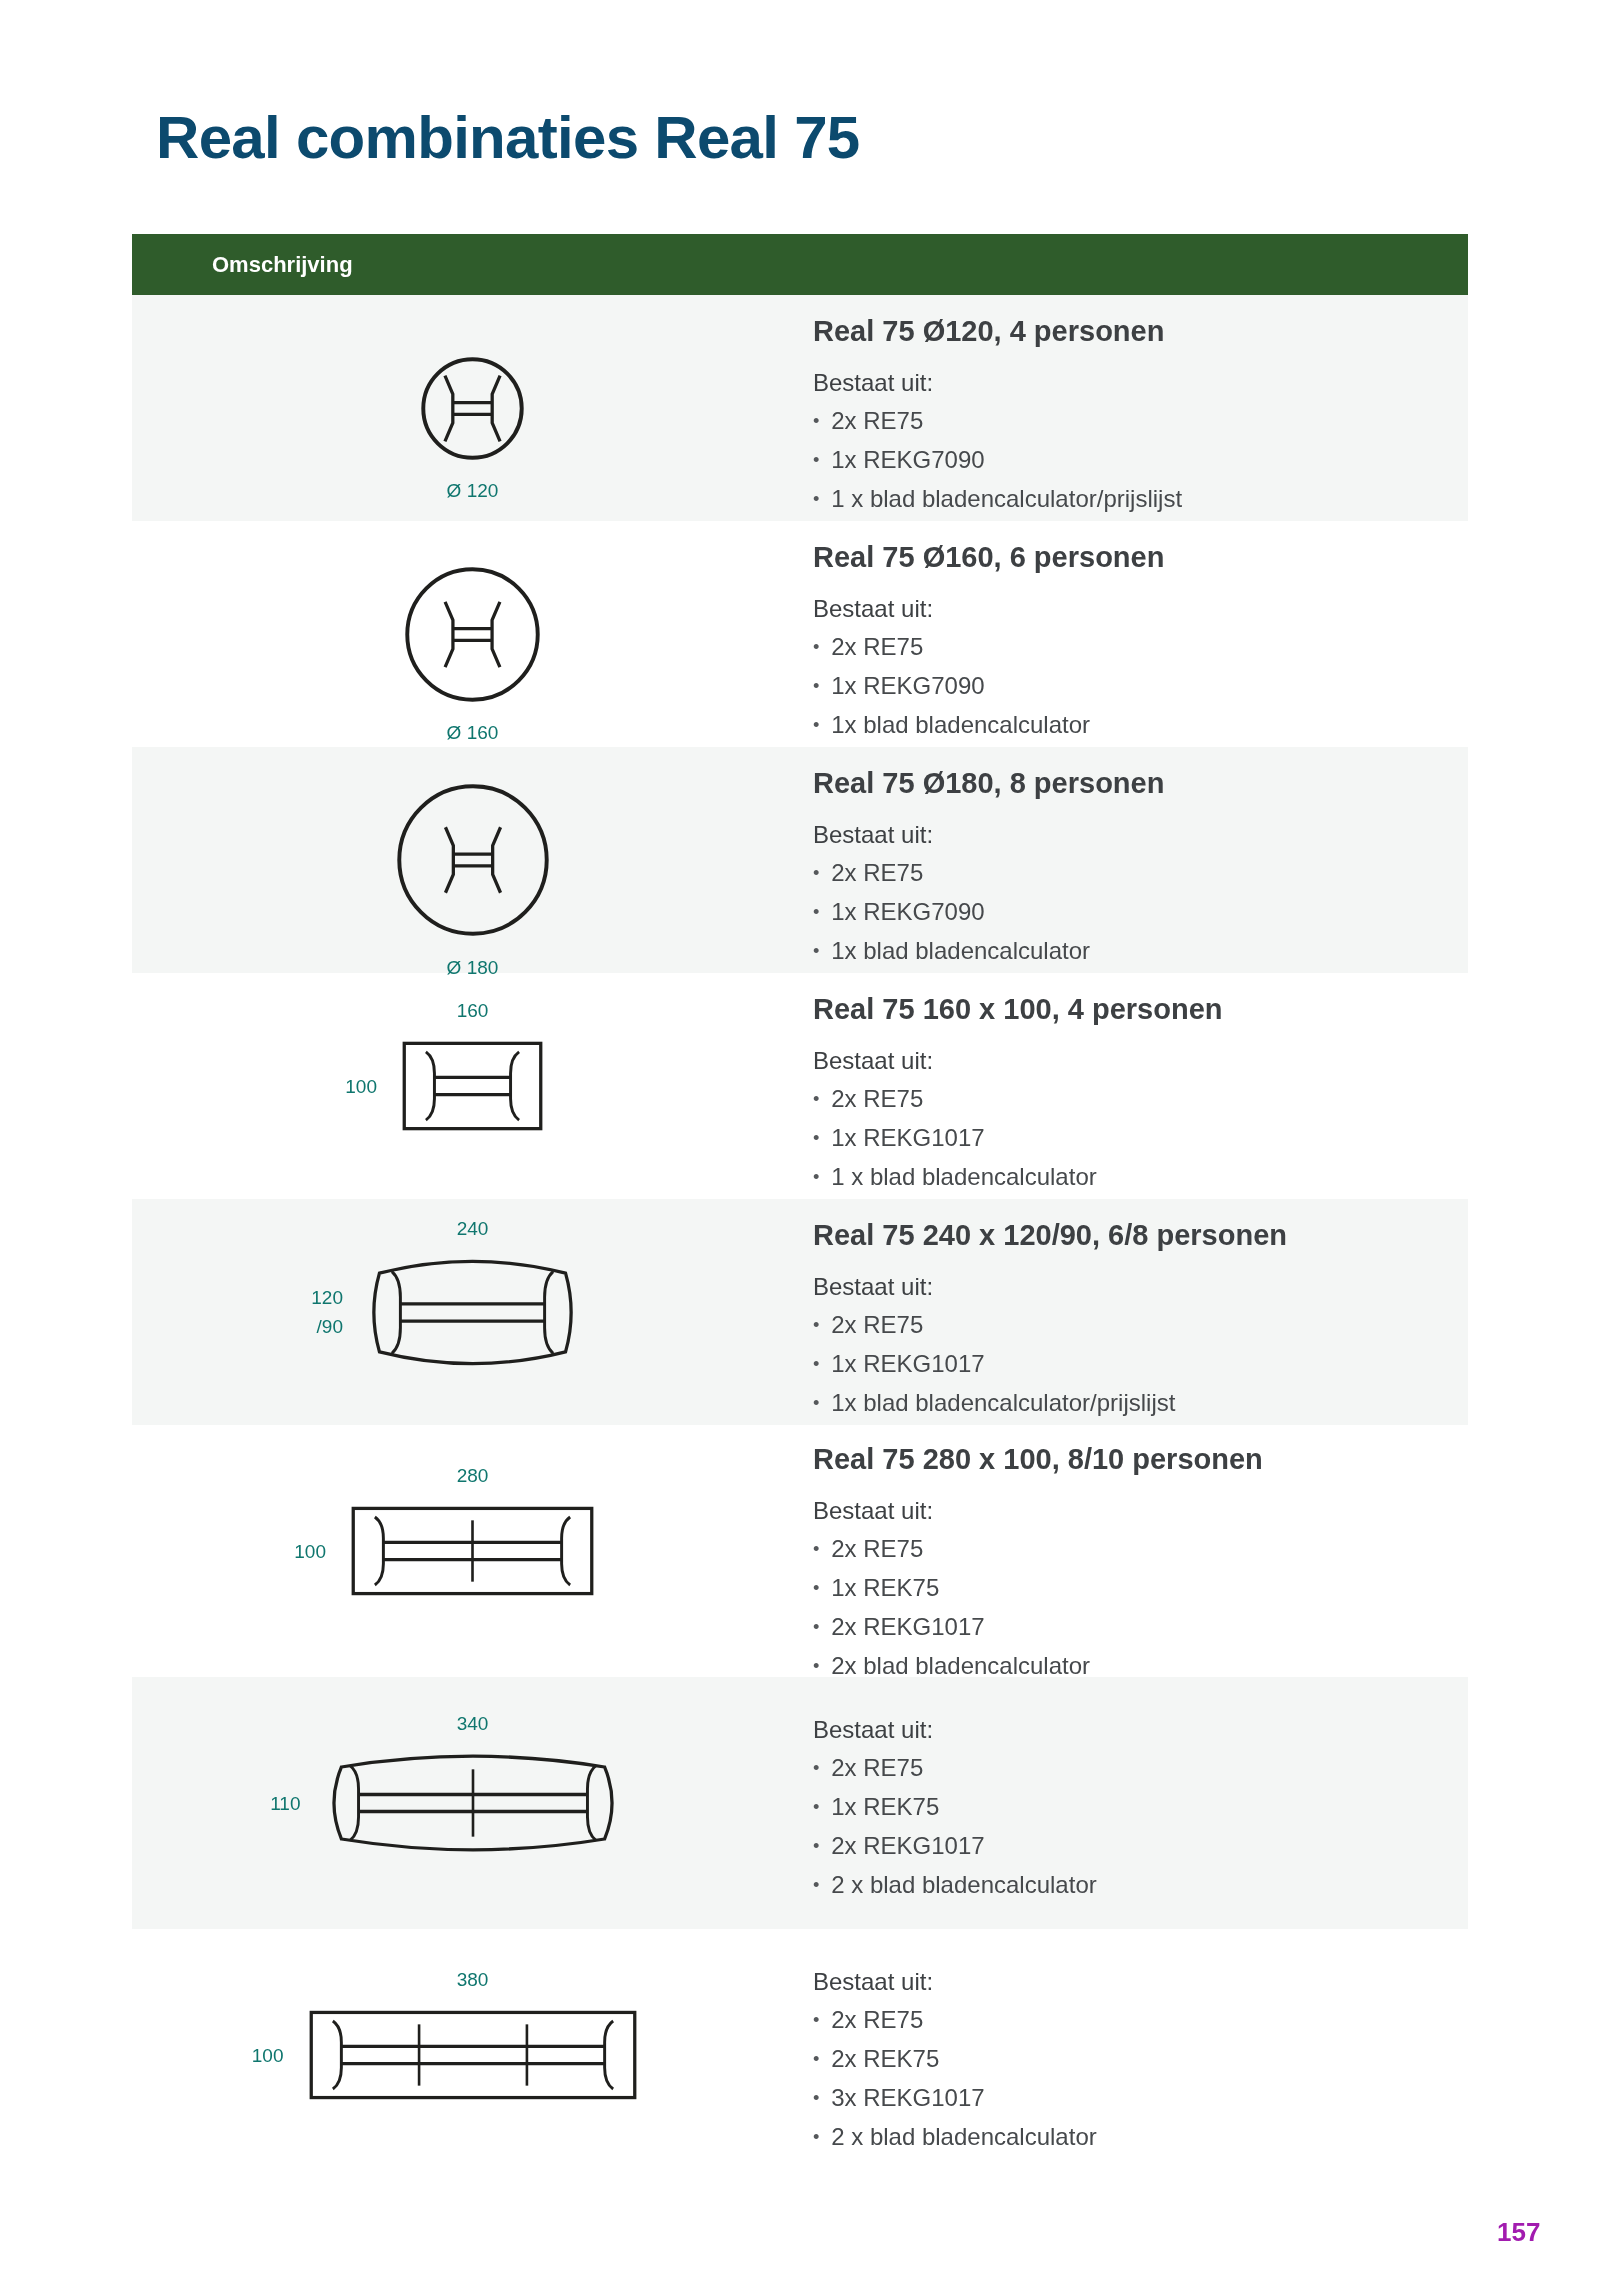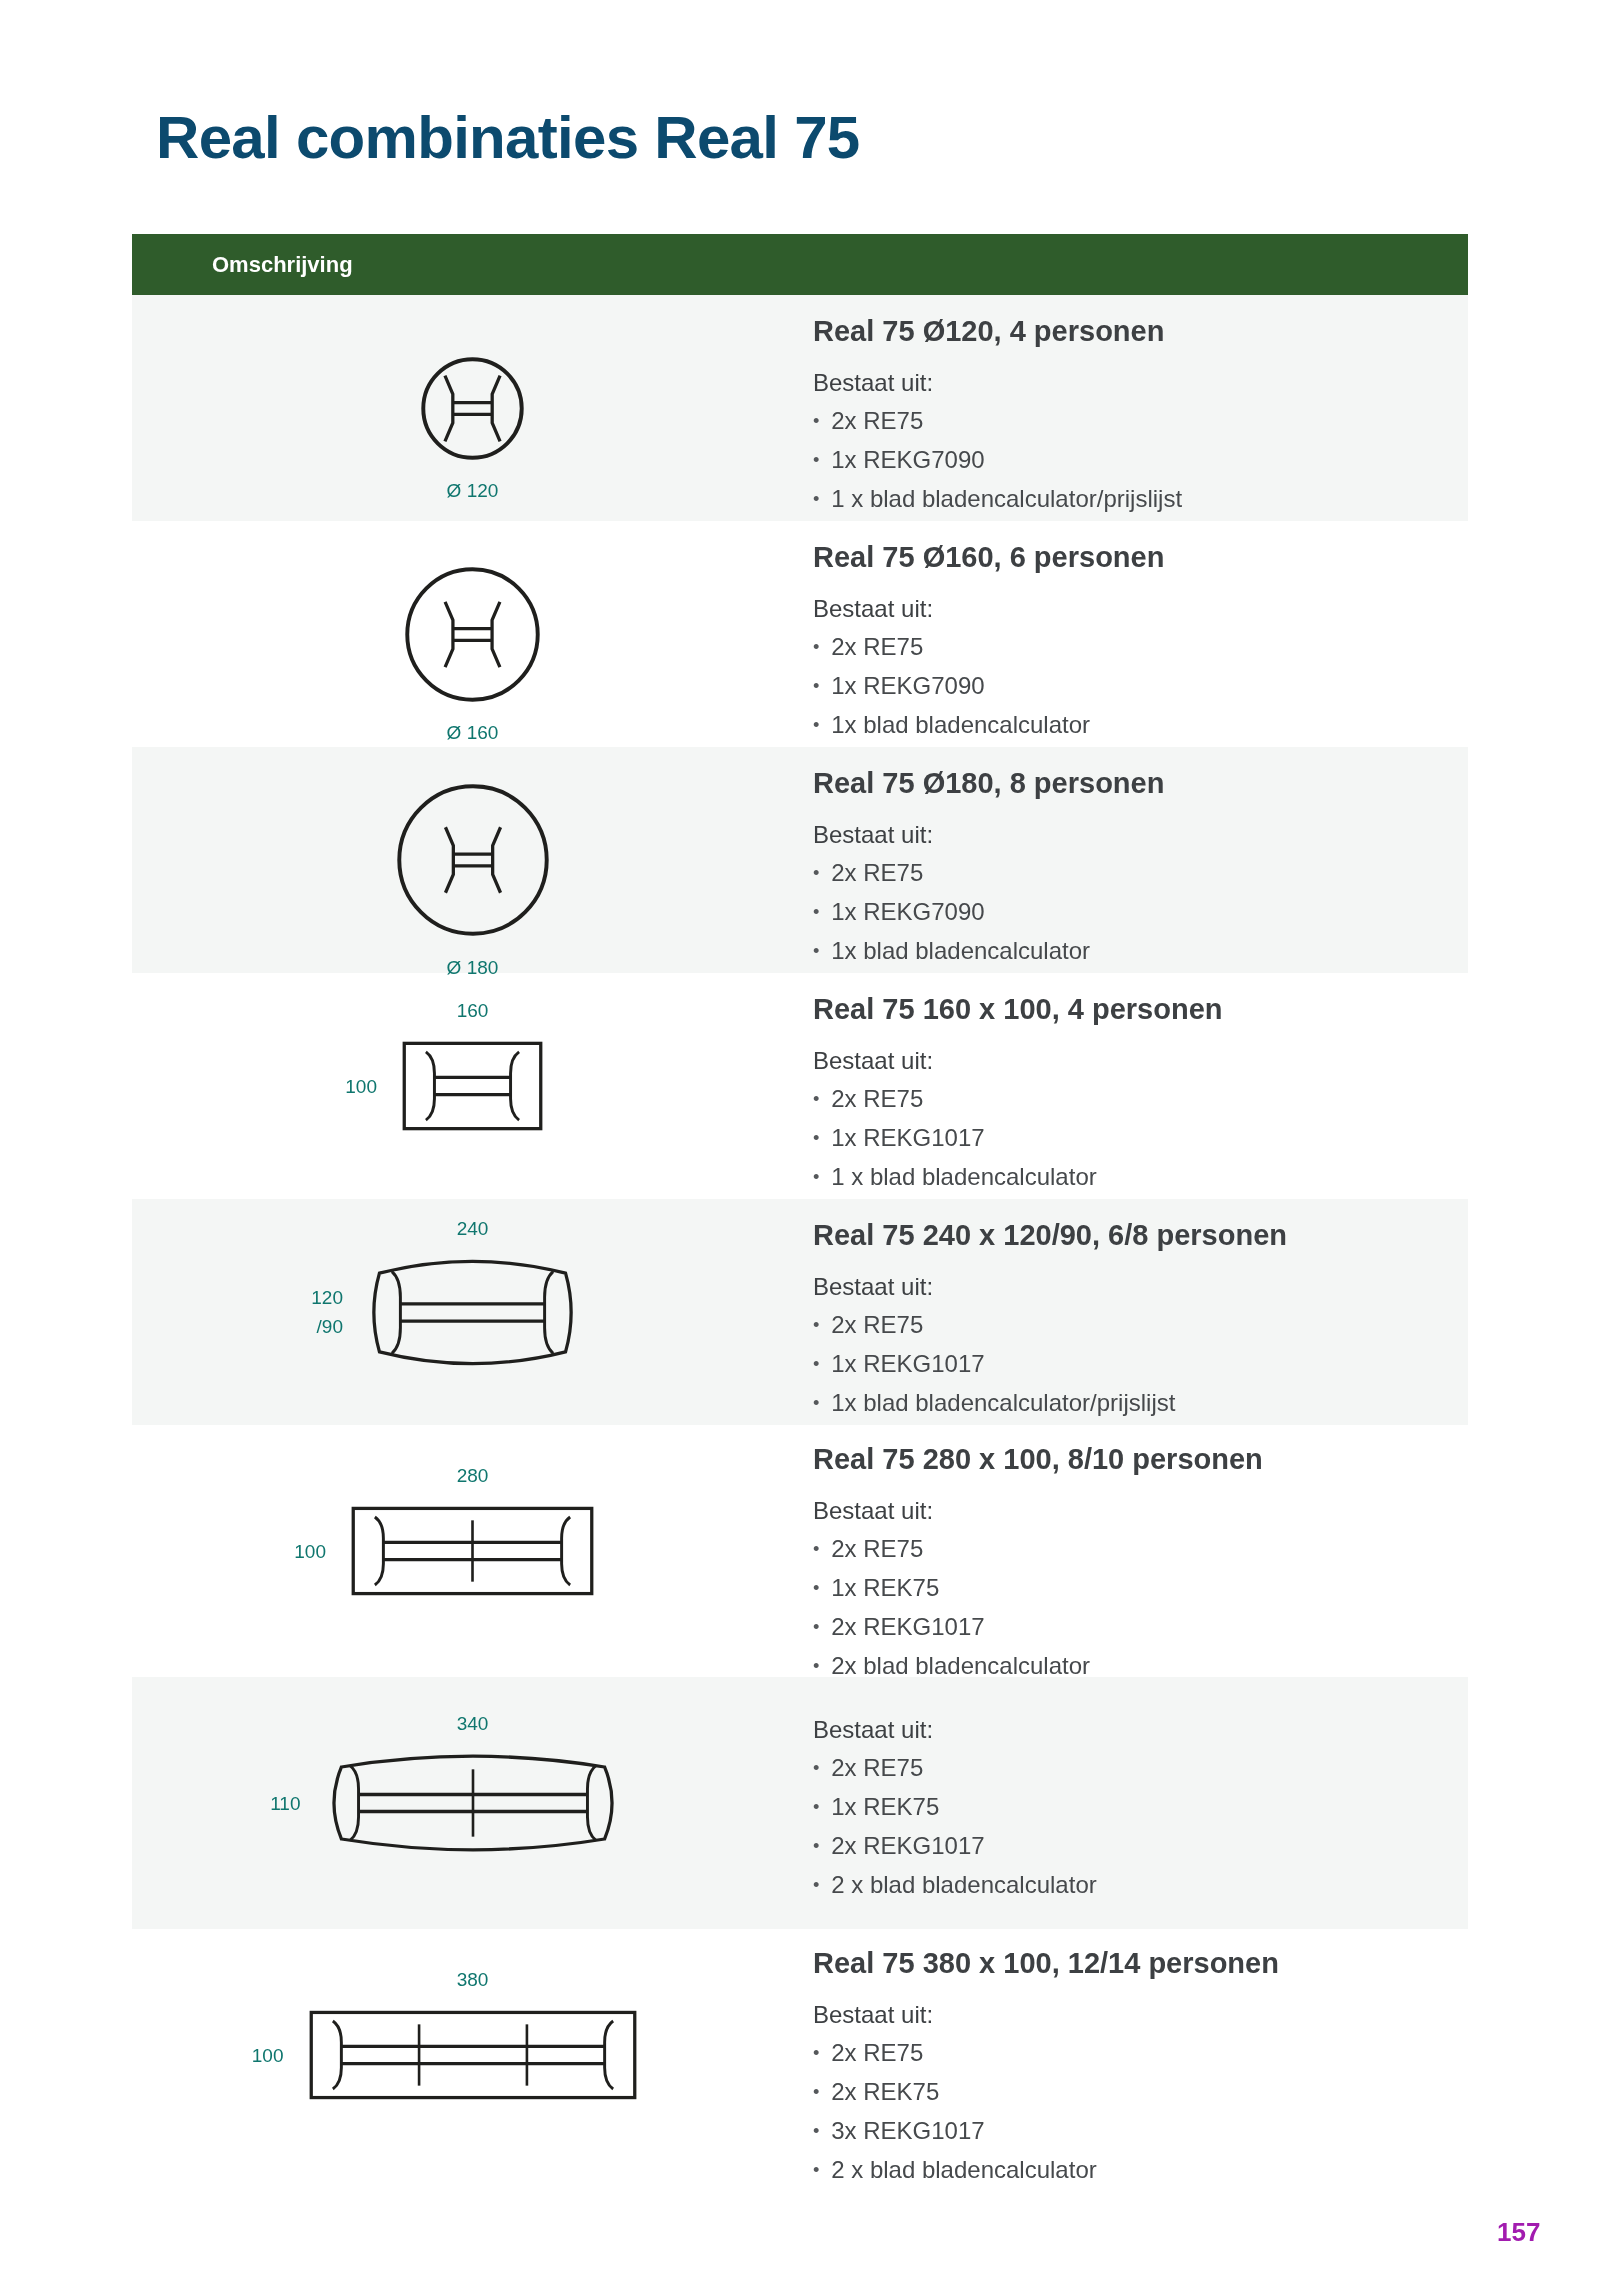--- a/index.html
+++ b/index.html
@@ -347,21 +347,20 @@
                   <path d="M 461 13 Q 448 22.1 448 45.5 L 448 84.5 Q 448 107.9 461 117" fill="none" stroke="#1f1f1d" stroke-width="4.5"></path>
                   <line x1="46" y1="52" x2="448" y2="52" stroke="#1f1f1d" stroke-width="5"></line>
                   <line x1="46" y1="78" x2="448" y2="78" stroke="#1f1f1d" stroke-width="5"></line>
                   <line x1="164.66666666666666" y1="18.200000000000003" x2="164.66666666666666" y2="111.8" stroke="#1f1f1d" stroke-width="4"></line>
                   <line x1="329.3333333333333" y1="18.200000000000003" x2="329.3333333333333" y2="111.8" stroke="#1f1f1d" stroke-width="4"></line>
                 </svg></span>
         
       </div>
     </div>
     <div class="text-col">
-      <h2 class="row-title">Real 75 380 x 100, 12/14 personen</h2>
       <h3 class="row-subtitle">Bestaat uit:</h3>
       <ul class="row-items">
               <li>2x RE75</li>
               <li>2x REK75</li>
               <li>3x REKG1017</li>
               <li>2 x blad bladencalculator</li>
             </ul>
     </div>
   </div>
 </div>

